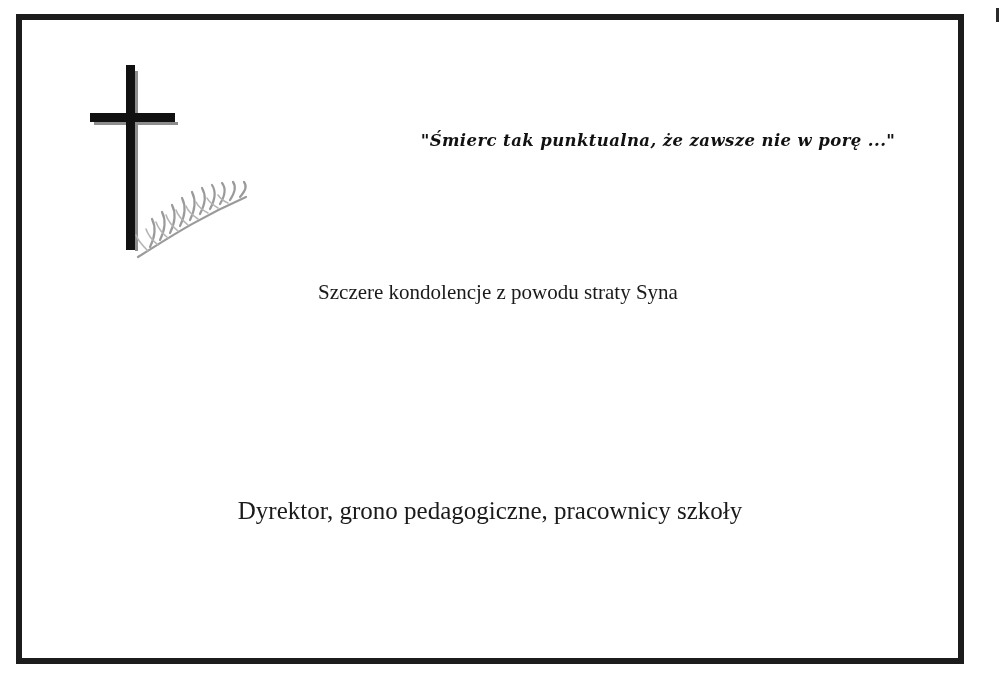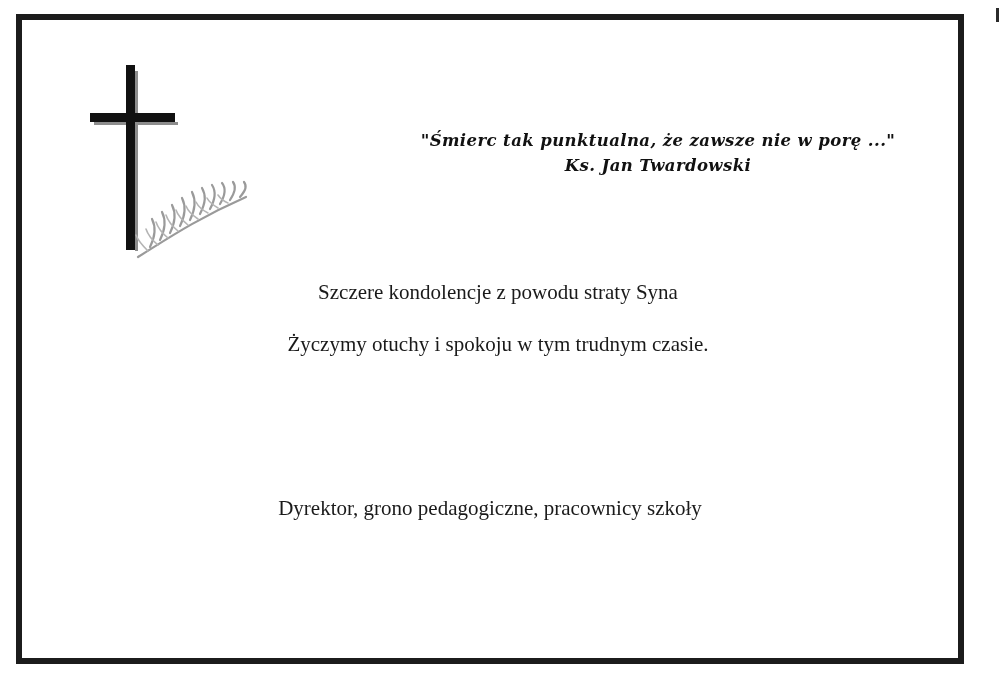--- a/index.html
+++ b/index.html
@@ -138,21 +138,21 @@
   }
   .signature {
     position: absolute;
     left: 0;
     right: 0;
     top: 478px;
     text-align: center;
     color: #1a1a1a;
   }
   .sig-line {
-    font-size: 21px;
+    font-size: 25px;
     line-height: 1.0;
     margin-bottom: 37px;
     white-space: nowrap;
   }
 </style>
 </head>
 <body>
 
 <div class="page">
 
@@ -192,26 +192,24 @@
               <path d="M74,38 C68,35 64,31 62,27"></path>
               <path d="M84,33 C79,30 75,27 73,23"></path>
               <path d="M94,28 C89,26 86,23 84,20"></path>
             </g>
           </svg>
         </div>
       </div>
 
       <div class="quote-block">
         <div class="quote-text">"Śmierc tak punktualna, że zawsze nie w porę ..."</div>
-        <div class="quote-author">Ks. Jan Twardowski</div>
       </div>
 
       <div class="message">
         <div class="msg-line">Szczere kondolencje z powodu straty Syna</div>
-        <div class="msg-line">Życzymy otuchy i spokoju w tym trudnym czasie.</div>
       </div>
 
       <div class="signature">
         <div class="sig-line">Dyrektor, grono pedagogiczne, pracownicy szkoły</div>
       </div>
 
     </div>
   </div>
 </div>
 

